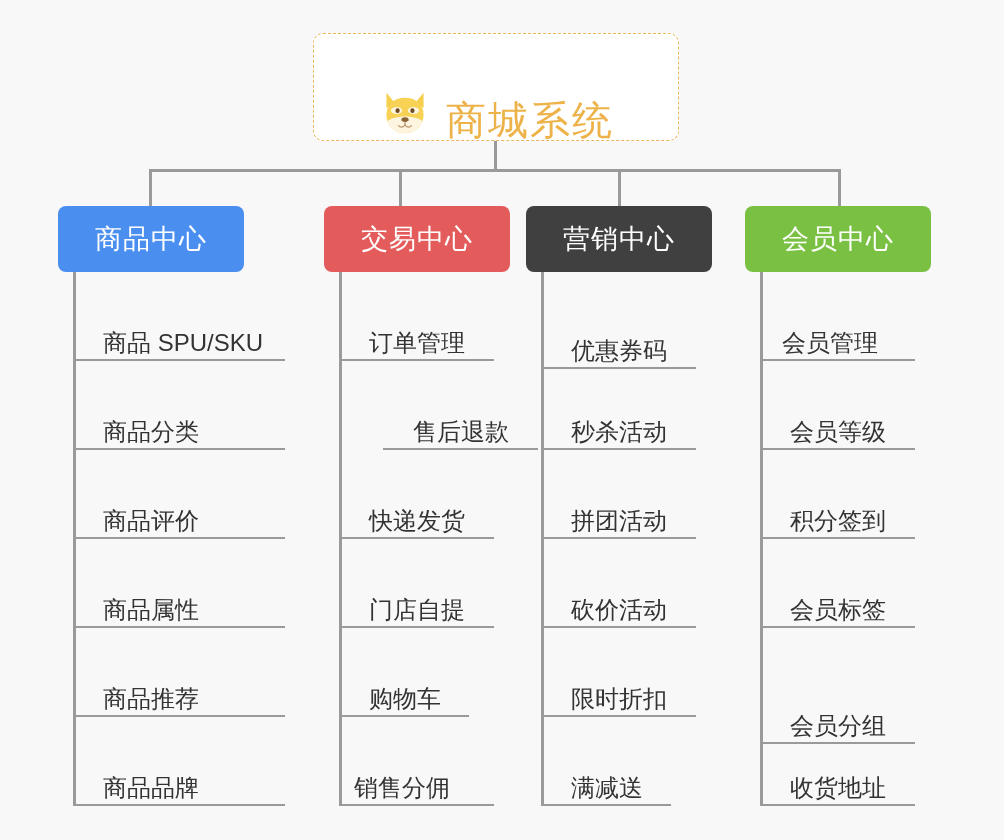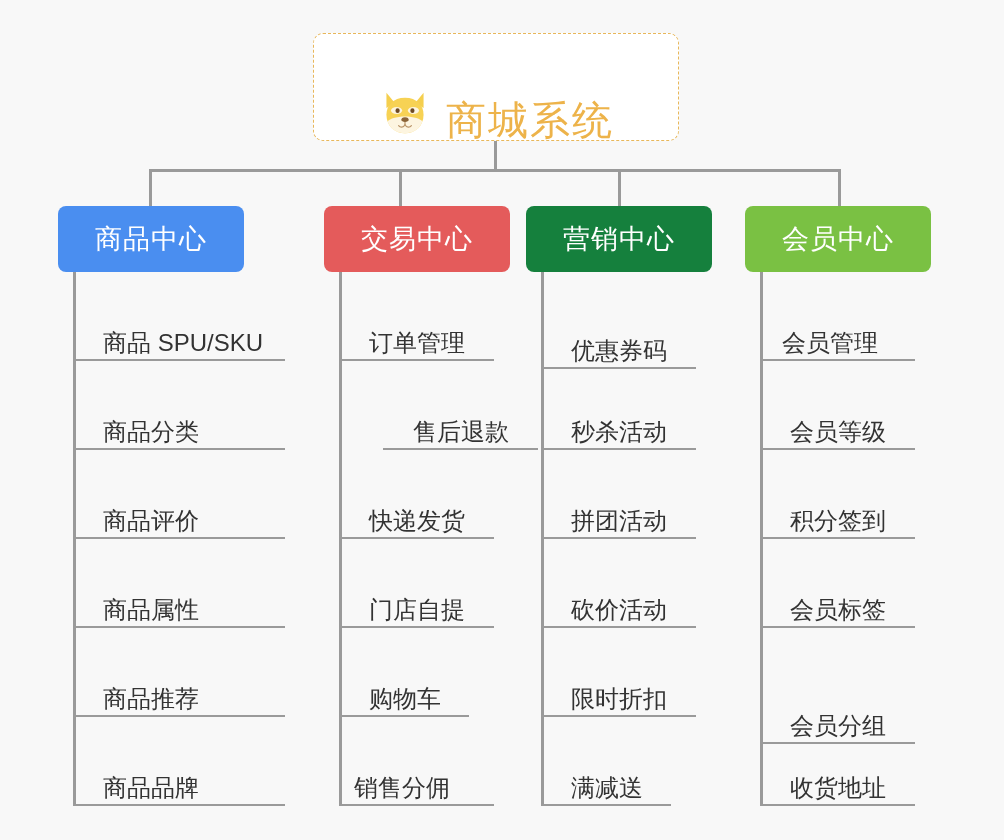--- a/index.html
+++ b/index.html
@@ -189,21 +189,21 @@
       <div class="leaf" style="top:356px; width:130px;">
         <span class="leaf-label">购物车</span>
       </div>
       <div class="leaf" style="top:445px; width:155px;padding-left:15px;">
         <span class="leaf-label">销售分佣</span>
       </div>
     </div>
   </div>
 
   <div class="column" style="left:526px;">
-    <div class="cat-header" style="width:186px; background:#15803d;">
+    <div class="cat-header" style="width:186px; background:#404040;">
       <span>营销中心</span>
     </div>
     <div class="spine" style="height:534px;"></div>
     <div class="leaf-list">
       <div class="leaf" style="top:8px; width:155px;">
         <span class="leaf-label">优惠券码</span>
       </div>
       <div class="leaf" style="top:89px; width:155px;">
         <span class="leaf-label">秒杀活动</span>
       </div>

